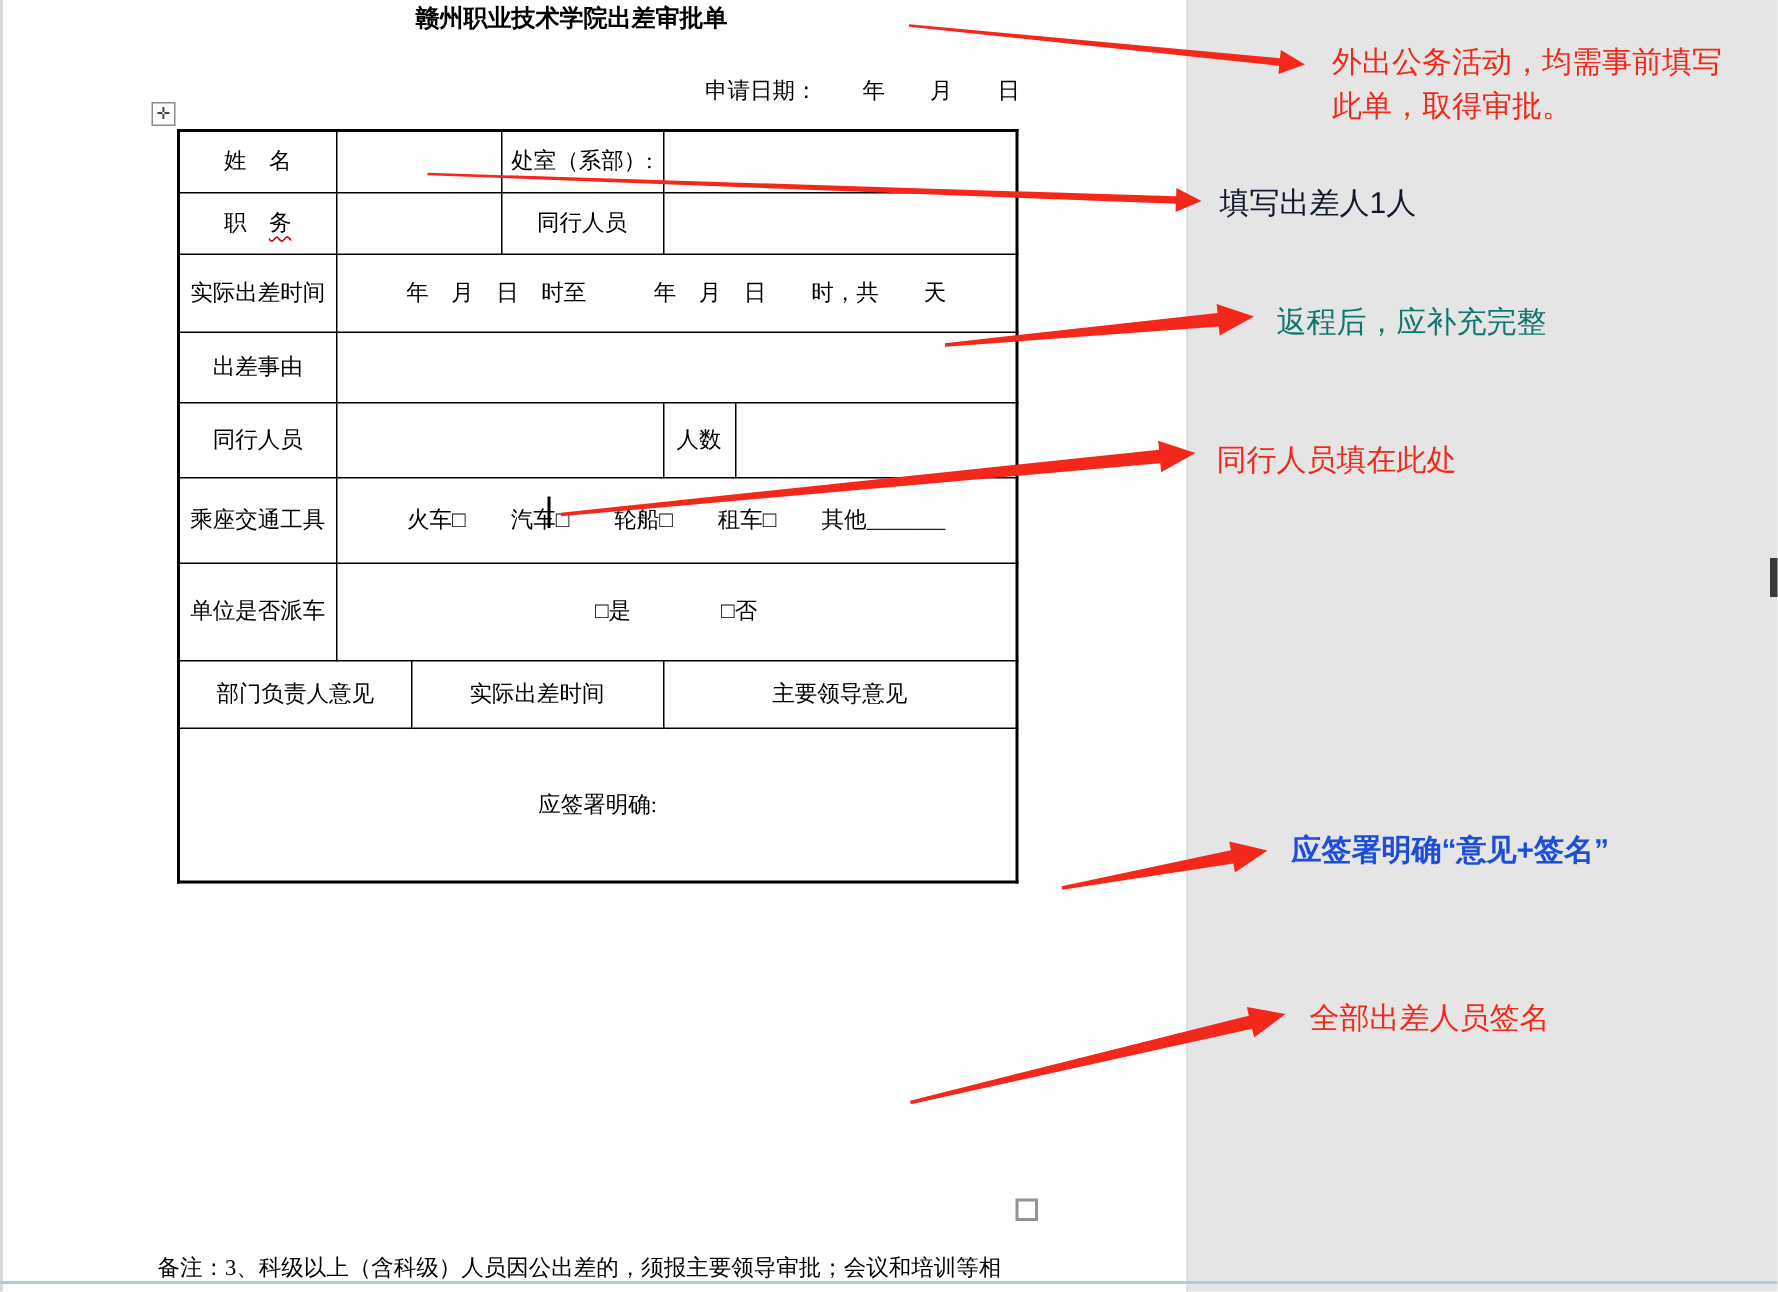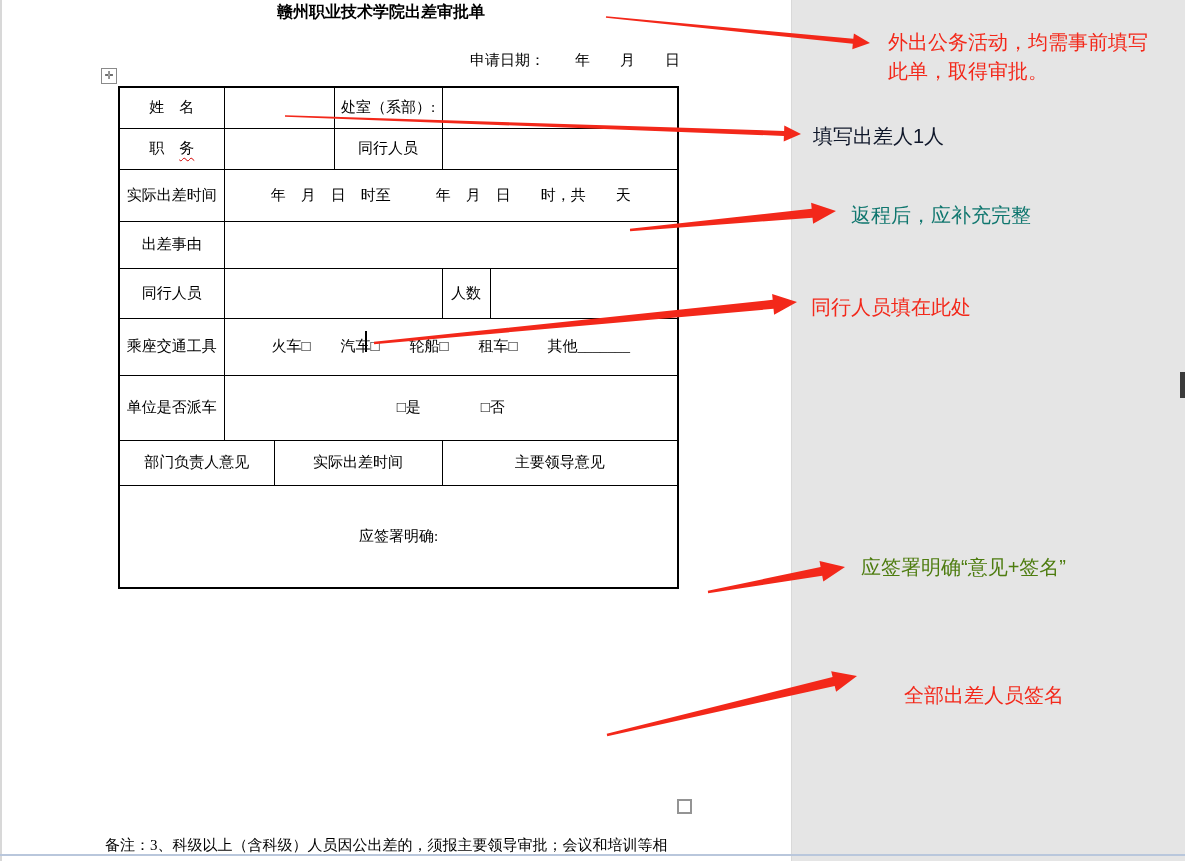--- a/index.html
+++ b/index.html
@@ -40,21 +40,21 @@
 
   .caret{position:absolute;left:365px;top:331px;width:2px;height:21px;background:#000;}
 
   .ann{position:absolute;font-family:"Liberation Sans","DejaVu Sans",sans-serif;font-size:20px;
     line-height:29px;white-space:pre-line;}
   .ann1{left:888px;top:28px;}
   .ann2{left:813px;top:122px;}
   .ann3{left:851px;top:201px;}
   .ann4{left:811px;top:293px;}
   .ann5{left:861px;top:553px;}
-  .ann6{left:904px;top:665px;margin-top:16px;}
+  .ann6{left:873px;top:665px;}
 
   #arrow-layer{position:absolute;left:0;top:0;width:1185px;height:861px;pointer-events:none;}
 </style>
 </head>
 <body>
 
 <div class="desk"></div>
 <div class="left-edge"></div>
 
 <div class="doc-title">赣州职业技术学院出差审批单</div>
@@ -132,16 +132,16 @@
     <polygon points="374.1,344.2 773.5,308.8 774.1,314.8 797.0,302.0 772.1,293.9 772.7,299.8 373.9,341.8" fill="#f3281a"></polygon>
     <polygon points="708.2,593.2 822.2,575.7 823.3,581.6 845.0,567.0 819.5,561.0 820.6,566.9 707.8,590.8" fill="#f3281a"></polygon>
     <polygon points="607.3,736.2 834.7,685.9 836.1,691.7 857.0,676.0 831.2,671.3 832.6,677.1 606.7,733.8" fill="#f3281a"></polygon>
   </svg>
 
 <div class="ann ann1" style="color: rgb(243, 40, 26);">外出公务活动，均需事前填写
 此单，取得审批。</div>
 <div class="ann ann2" style="color: #0f172a;">填写出差人1人</div>
 <div class="ann ann3" style="color: #0f766e;">返程后，应补充完整</div>
 <div class="ann ann4" style="color: rgb(243, 40, 26);">同行人员填在此处</div>
-<div class="ann ann5" style="color: #4d7c0f;">应签署明确“意见+签名”</div>
+<div class="ann ann5" style="color: #1d4ed8; font-weight: bold;">应签署明确“意见+签名”</div>
 <div class="ann ann6" style="color: rgb(243, 40, 26);">全部出差人员签名</div>
 
 <div class="bottom-line"></div>
 
 </body></html>

